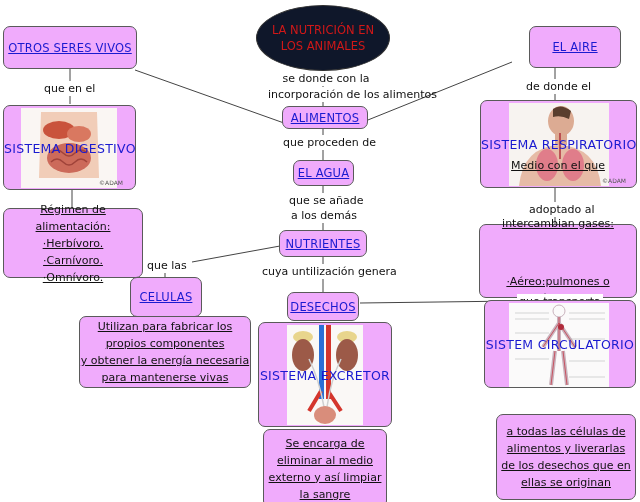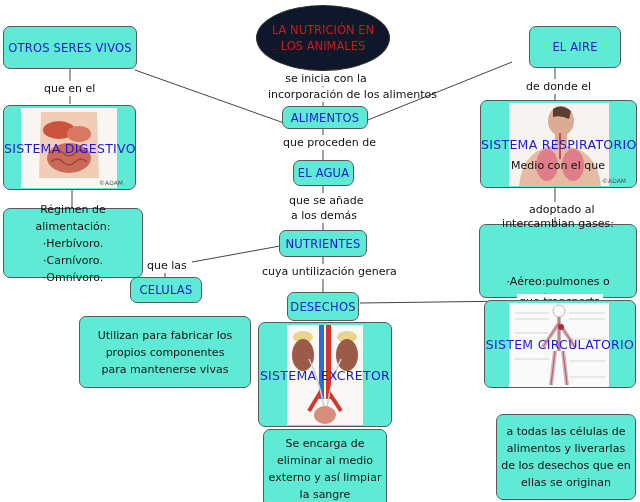--- a/index.html
+++ b/index.html
@@ -1,21 +1,21 @@
 <!DOCTYPE html>
 <html><head>
 <meta charset="utf-8">
 <style>
   html, body { margin:0; padding:0; background:#ffffff; }
   body { width:640px; height:502px; position:relative; overflow:hidden;
          font-family:"DejaVu Sans", sans-serif; }
   #lines { position:absolute; left:0; top:0; width:640px; height:502px; }
-  .node { position:absolute; box-sizing:border-box; background:#5eead4;
+  .node { position:absolute; box-sizing:border-box; background:#f0abfc;
           border:1px solid #5a5a5a; border-radius:7px;
-          display:flex; align-items:center; justify-content:center; text-align:center; }
+          display:flex; align-items:center; justify-content:center; text-align:center;text-decoration:underline; }
   .concept { color:#1a1ad0; font-size:11.5px; letter-spacing:0.2px; }
   .desc { color:#111; font-size:11px; line-height:17px; flex-direction:column; }
   .link { position:absolute; color:#111; font-size:11px; line-height:15px;
           text-align:center; white-space:nowrap; background:#fff; padding:0 2px; }
   .ellipse { position:absolute; left:256px; top:5px; width:134px; height:66px;
              border-radius:50%; background:#0f172a; border:1px solid #333;
              box-sizing:border-box; display:flex; flex-direction:column;
              align-items:center; justify-content:center; color:#d01818;
              font-size:11.5px; line-height:16px; }
   .imgnode { flex-direction:column; overflow:hidden; }
@@ -62,21 +62,21 @@
 
 <div class="node concept" style="left:3px;top:26px;width:134px;height:43px;">
   <span>OTROS SERES VIVOS</span>
 </div>
 
 <div class="node concept" style="left:509px;top:26px;width:92px;height:42px;margin-left:20px;">
   <span>EL AIRE</span>
 </div>
 
 <div class="link" style="left:276px;top:71px;width:96px;">
-  <div>se inicia con la</div>
+  <div>se donde con la</div>
 </div>
 <div class="link" style="left:266px;top:87px;width:116px;">
   <div>incorporación  de los alimentos</div>
 </div>
 <div class="link" style="left:42px;top:81px;">que en el</div>
 <div class="link" style="left:524px;top:79px;">de donde el</div>
 
 <div class="node concept" style="left:282px;top:106px;width:86px;height:23px;">
   <span>ALIMENTOS</span>
 </div>
@@ -137,36 +137,37 @@
 
 <div class="node desc" style="left:3px;top:208px;width:140px;height:70px;">
   <div>Régimen de alimentación:</div>
   <div>·Herbívoro.</div>
   <div>·Carnívoro.</div>
   <div>·Omnívoro.</div>
 </div>
 
 <div class="link" style="left:145px;top:258px;">que las</div>
 
-<div class="node concept" style="left:130px;top:277px;width:72px;height:26px;">
+<div class="node concept" style="left:130px;top:277px;width:72px;height:40px;">
   <span>CELULAS</span>
 </div>
 
 <div class="node desc" style="left:479px;top:224px;width:158px;height:74px;gap:41px;">
   <div>Medio con el que</div>
   <div>intercambian gases:</div>
   <div>·Aéreo:pulmones o tráqueas.</div>
   <div>·Acuático:branquias.</div>
 </div>
 
 <div class="link" style="left:517px;top:294px;">que transporta</div>
 
 <div class="node desc" style="left:79px;top:316px;width:172px;height:72px;">
   <div>Utilizan para fabricar los</div>
   <div>propios componentes</div>
+  <div>y obtener la energía necesaria</div>
   <div>para mantenerse vivas</div>
 </div>
 
 <div class="node imgnode" style="left:258px;top:322px;width:134px;height:105px;">
   <div class="img" style="left:28px;top:2px;width:76px;height:100px;background:#faf8f6;">
     <svg width="76" height="100" viewBox="0 0 76 100">
       <ellipse cx="16" cy="12" rx="10" ry="6" fill="#e8d58c"></ellipse>
       <ellipse cx="60" cy="12" rx="10" ry="6" fill="#e8d58c"></ellipse>
       <ellipse cx="16" cy="30" rx="11" ry="16" fill="#9c5a48"></ellipse>
       <ellipse cx="60" cy="30" rx="11" ry="16" fill="#9c5a48"></ellipse>

